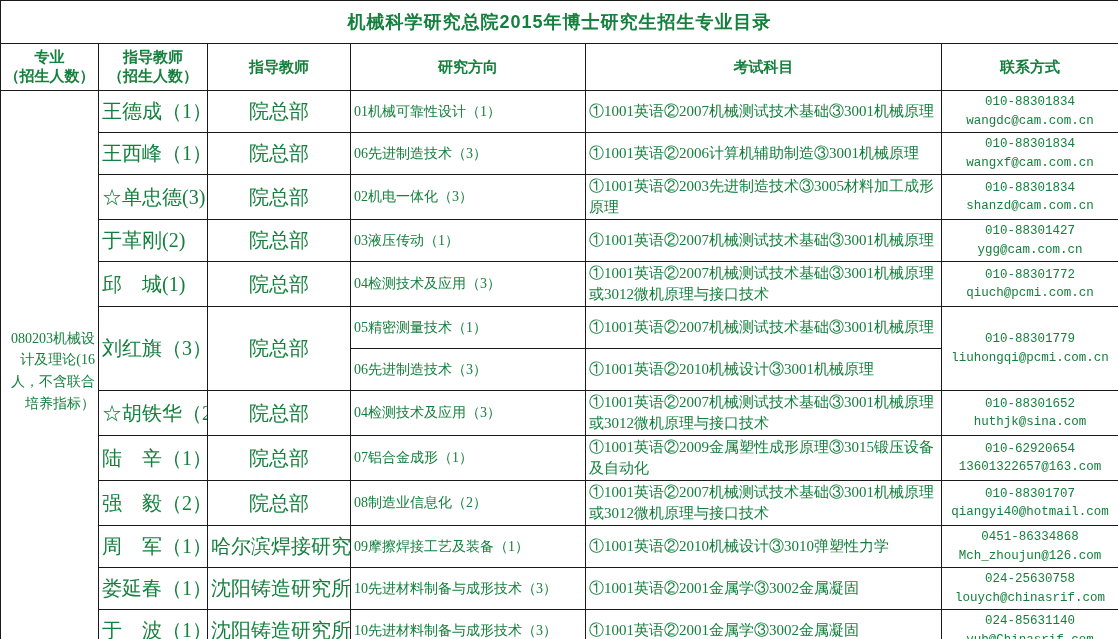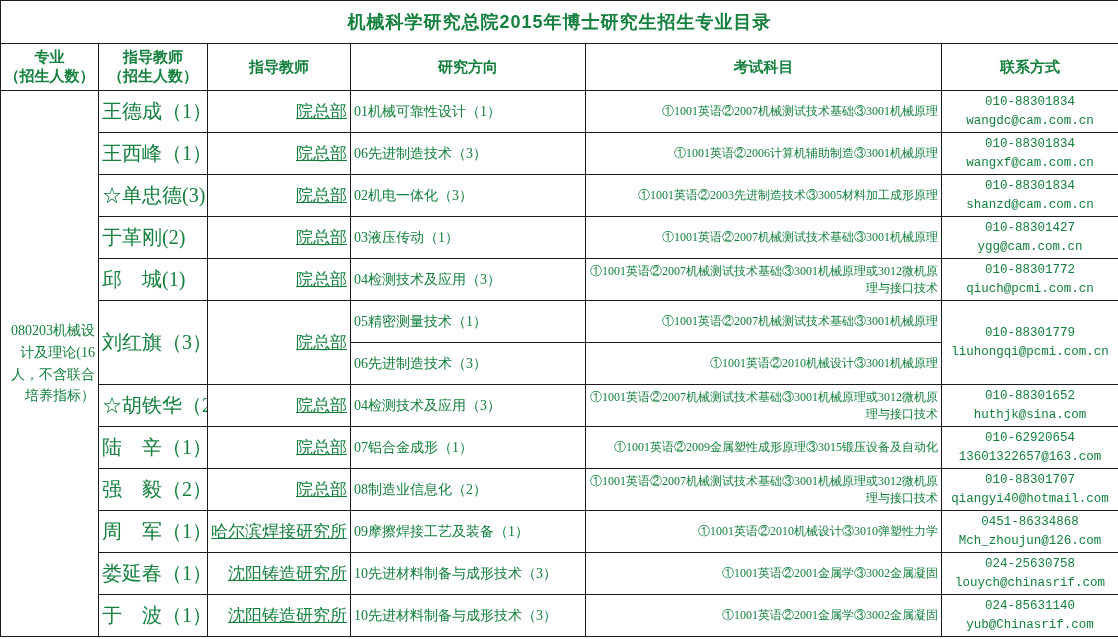--- a/index.html
+++ b/index.html
@@ -40,35 +40,34 @@
     font-size: 14px;
     line-height: 1.55;
     padding: 0 2px;
   }
   td.teacher-cell {
     text-align: left;
     font-size: 20px;
     white-space: nowrap;
   }
   td.unit-cell {
-    text-align: right;
-    font-size: 17px;
-    white-space: nowrap;
-    text-decoration: underline;
+    text-align: center;
+    font-size: 20px;
+    white-space: nowrap;
   }
   td.direction-cell {
     text-align: left;
     font-size: 14px;
     padding-left: 4px;
     white-space: nowrap;
     margin-left: 43px;
   }
   td.exam-cell {
-    text-align: right;
-    font-size: 12px;
+    text-align: left;
+    font-size: 15px;
     line-height: 1.4;
     padding-left: 4px;
     padding-right: 2px;
   }
   td.contact-cell {
     text-align: center;
     font-family: "Liberation Mono", "DejaVu Sans Mono", monospace;
     font-size: 12.5px;
     line-height: 1.45;
     padding-left: 4px;

